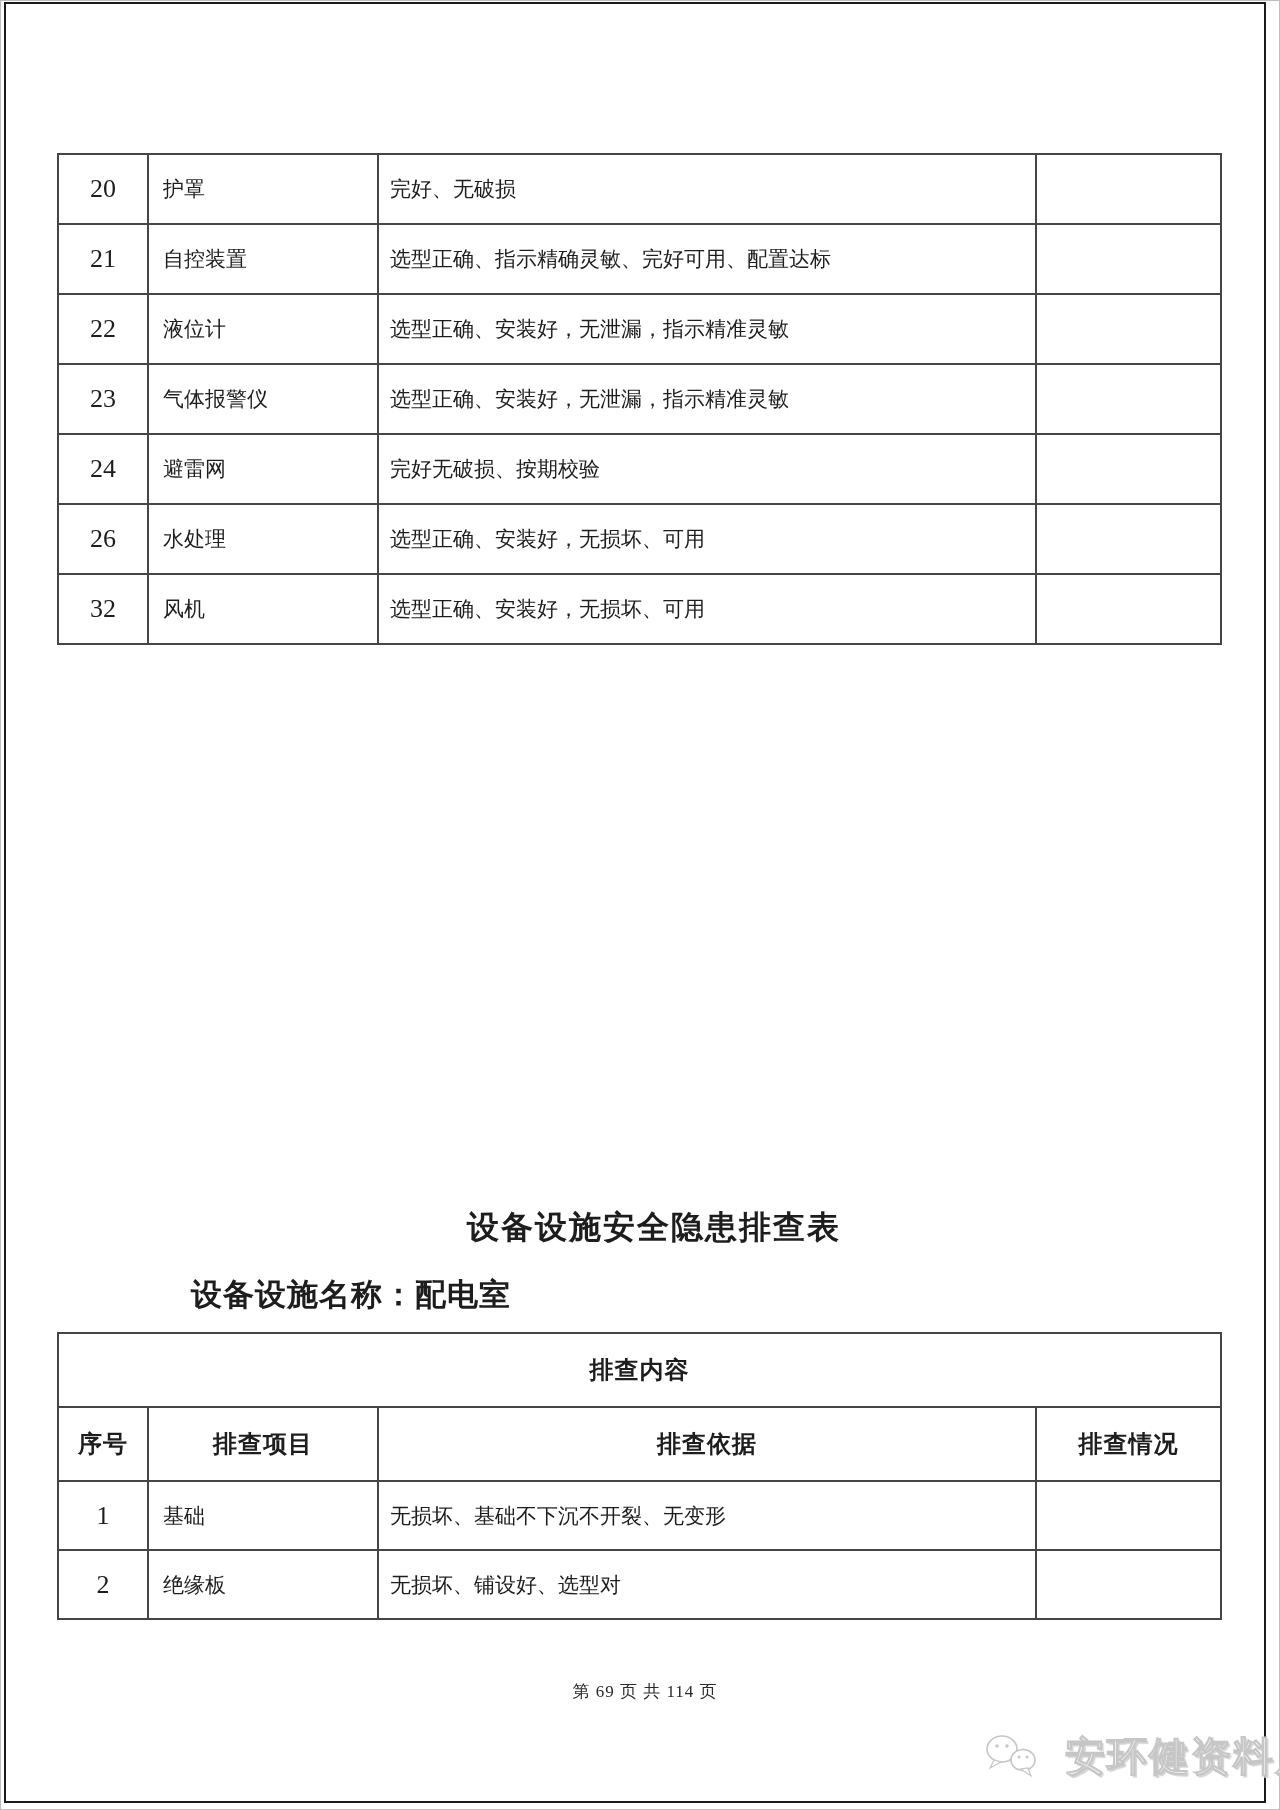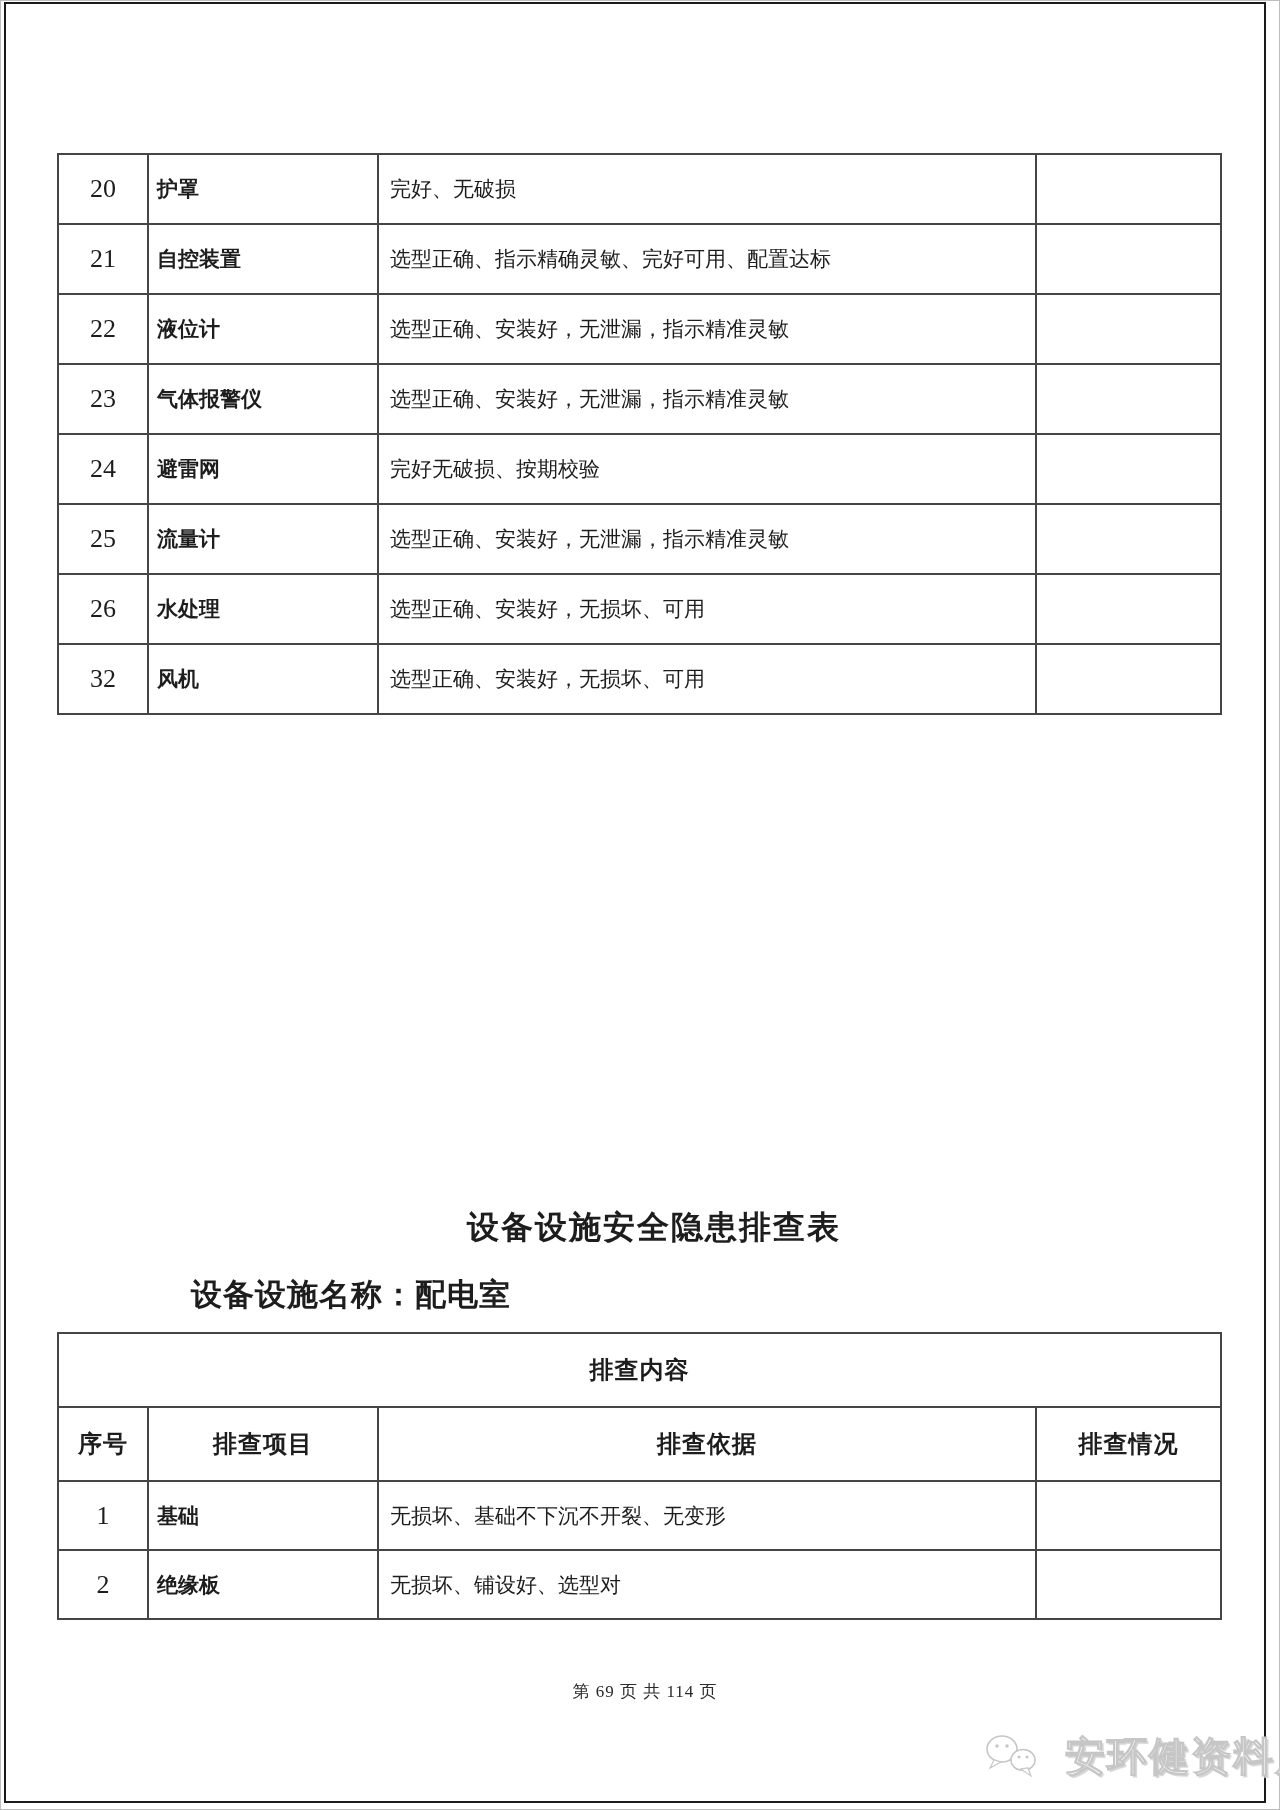--- a/index.html
+++ b/index.html
@@ -28,21 +28,21 @@
   
   .t2 { position:absolute; left:57px; top:1332px; width:1163px; }
   .t2 tr.hdr td { height:74px; }
   .t2 tr.data td { height:69px; }
 
   .num-cell {
     text-align:center;
     font-size:26px;
     font-family:"Liberation Serif","DejaVu Serif",serif;
   }
-  .item-cell { padding-left:8px; font-size:21px;font-weight:bold; }
+  .item-cell { padding-left:14px; font-size:21px; }
   .basis-cell { padding-left:11px; font-size:21px;margin-top:22px; }
 
   .th {
     text-align:center;
     font-weight:bold;
     font-size:24px;
     font-family:"Liberation Sans","DejaVu Sans",sans-serif;
     letter-spacing:1px;
   }
 
@@ -120,26 +120,20 @@
   <tr>
     <td class="num-cell">23</td>
     <td class="item-cell">气体报警仪</td>
     <td class="basis-cell">选型正确、安装好，无泄漏，指示精准灵敏</td>
     <td></td>
   </tr>
   <tr>
     <td class="num-cell">24</td>
     <td class="item-cell">避雷网</td>
     <td class="basis-cell">完好无破损、按期校验</td>
-    <td></td>
-  </tr>
-  <tr>
-    <td class="num-cell">25</td>
-    <td class="item-cell">流量计</td>
-    <td class="basis-cell">选型正确、安装好，无泄漏，指示精准灵敏</td>
     <td></td>
   </tr>
   <tr>
     <td class="num-cell">26</td>
     <td class="item-cell">水处理</td>
     <td class="basis-cell">选型正确、安装好，无损坏、可用</td>
     <td></td>
   </tr>
   <tr>
     <td class="num-cell">32</td>

